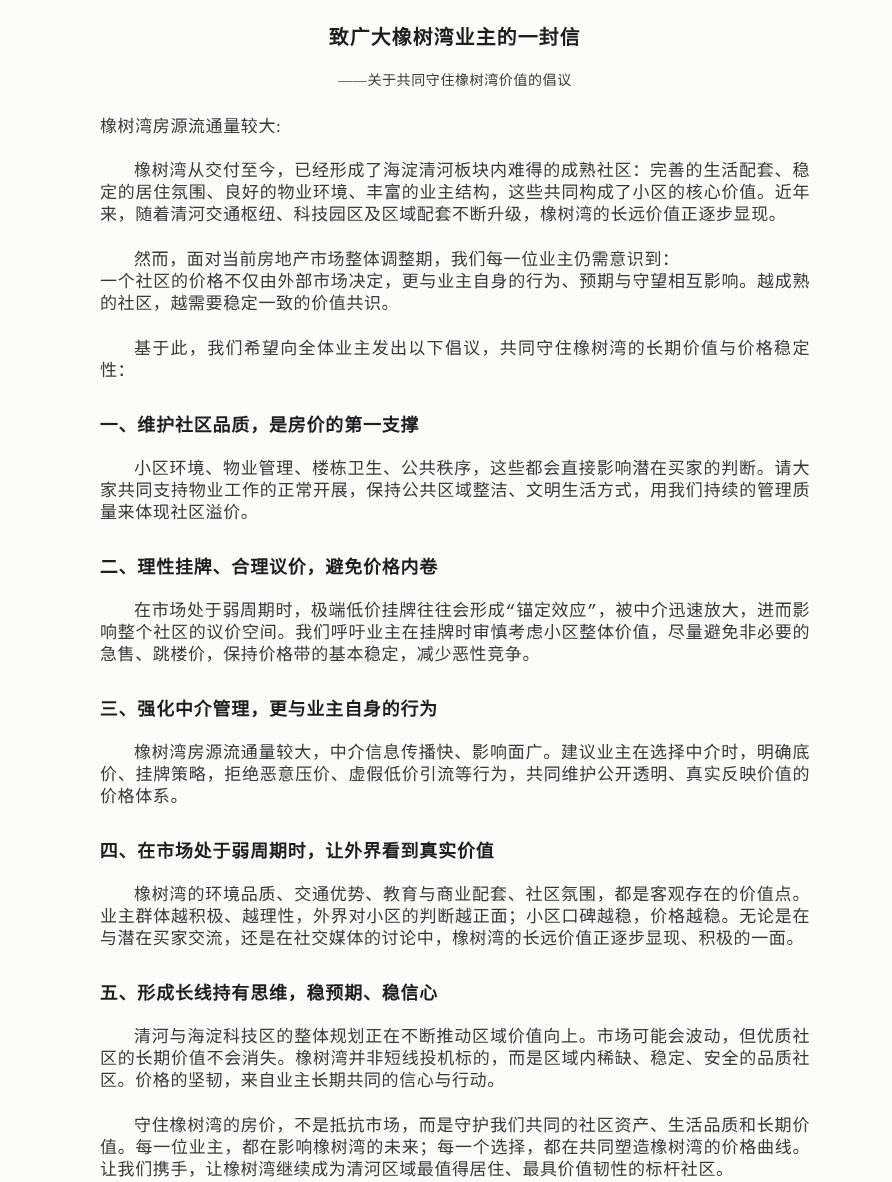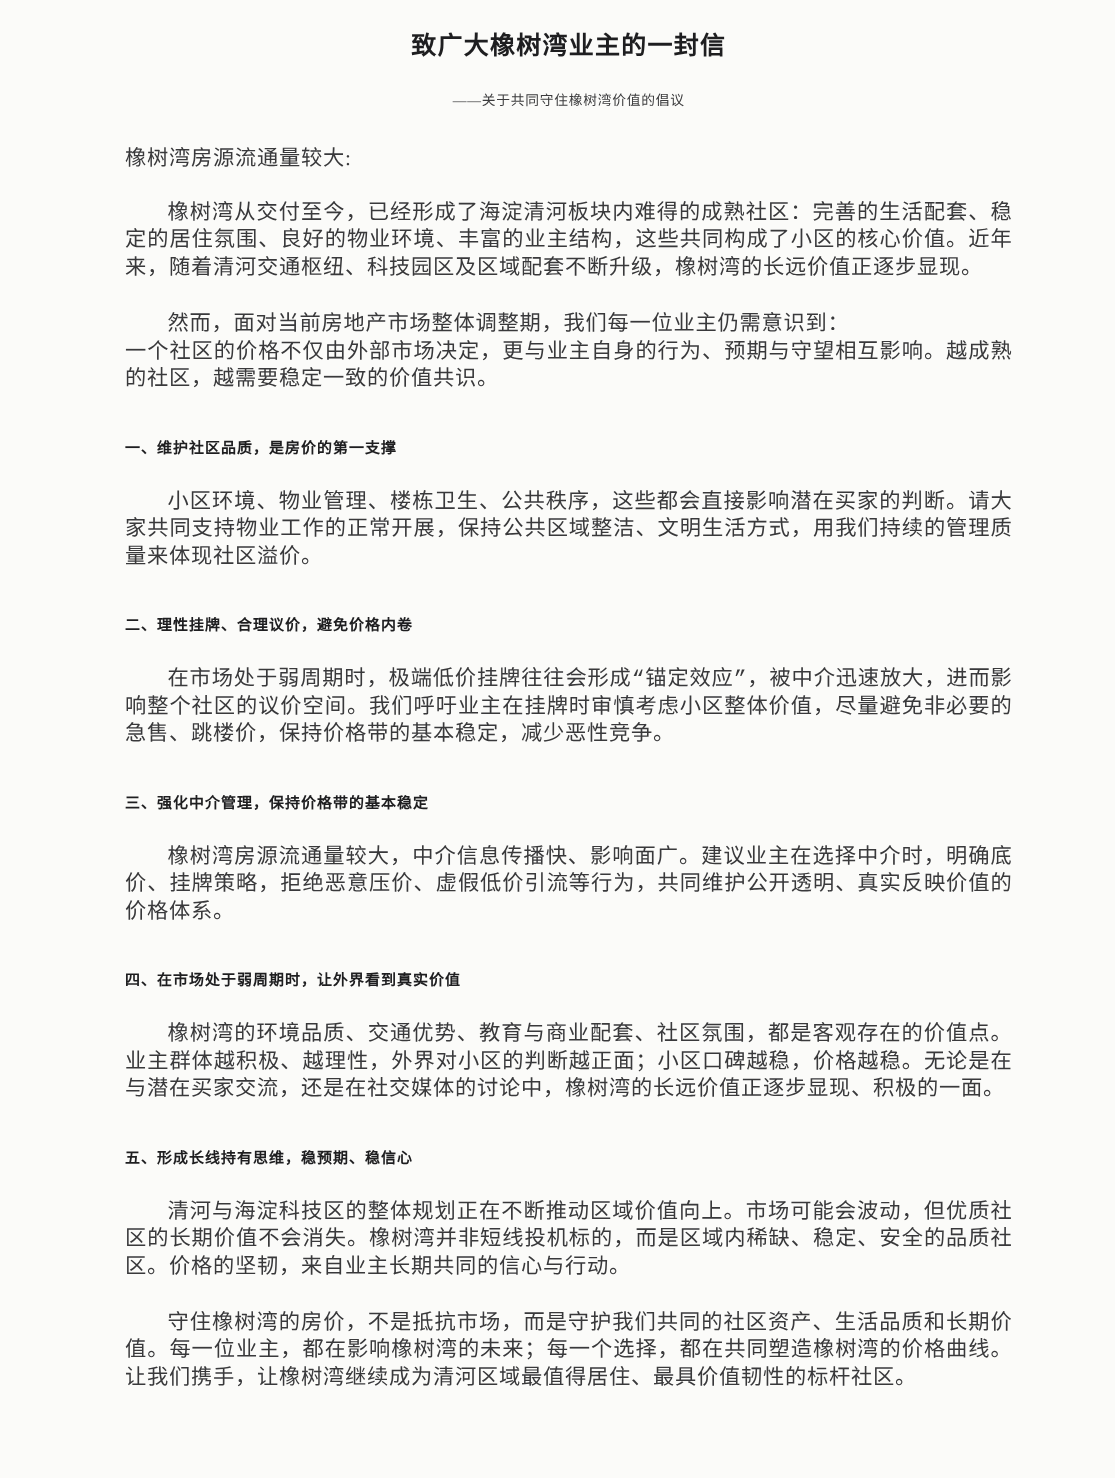--- a/index.html
+++ b/index.html
@@ -28,42 +28,42 @@
     font-family: "Liberation Sans", "DejaVu Sans", sans-serif;
     font-weight: 700;
     font-size: 20px;
     line-height: 26px;
     letter-spacing: 1px;
     color: #1e1e20;
   }
   .doc-subtitle {
     margin: 20px 0 0;
     text-align: center;
-    font-size: 11px;
+    font-size: 14px;
     line-height: 22px;
     color: #3b3b3d;
   }
   .salutation {
     margin: 24px 0 0;
     text-indent: 0;
   }
   .para {
     margin: 23px 0 0;
     text-indent: 2em;
     text-align: justify;
     font-family: Liberation Mono, monospace;
   }
   .para.prewrap {
     white-space: pre-wrap;
   }
   .section-heading {
     margin: 30px 0 0;
     font-family: "Liberation Sans", "DejaVu Sans", sans-serif;
     font-weight: 700;
-    font-size: 12px;
+    font-size: 18px;
     line-height: 24px;
     letter-spacing: 0.8px;
     color: #1e1e20;
   }
   .section-heading + .para {
     margin-top: 22px;
   }
 </style>
 </head>
 <body>
@@ -74,28 +74,29 @@
 
   <div class="doc-subtitle">——关于共同守住橡树湾价值的倡议</div>
 
   <p class="salutation">橡树湾房源流通量较大:</p>
 
   <p class="para">橡树湾从交付至今，已经形成了海淀清河板块内难得的成熟社区：完善的生活配套、稳定的居住氛围、良好的物业环境、丰富的业主结构，这些共同构成了小区的核心价值。近年来，随着清河交通枢纽、科技园区及区域配套不断升级，橡树湾的长远价值正逐步显现。</p>
 
   <p class="para prewrap">然而，面对当前房地产市场整体调整期，我们每一位业主仍需意识到：
 一个社区的价格不仅由外部市场决定，更与业主自身的行为、预期与守望相互影响。越成熟的社区，越需要稳定一致的价值共识。</p>
 
+  <p class="para">基于此，我们希望向全体业主发出以下倡议，共同守住橡树湾的长期价值与价格稳定性：</p>
 
   <h2 class="section-heading">一、维护社区品质，是房价的第一支撑</h2>
   <p class="para">小区环境、物业管理、楼栋卫生、公共秩序，这些都会直接影响潜在买家的判断。请大家共同支持物业工作的正常开展，保持公共区域整洁、文明生活方式，用我们持续的管理质量来体现社区溢价。</p>
 
   <h2 class="section-heading">二、理性挂牌、合理议价，避免价格内卷</h2>
   <p class="para">在市场处于弱周期时，极端低价挂牌往往会形成“锚定效应”，被中介迅速放大，进而影响整个社区的议价空间。我们呼吁业主在挂牌时审慎考虑小区整体价值，尽量避免非必要的急售、跳楼价，保持价格带的基本稳定，减少恶性竞争。</p>
 
-  <h2 class="section-heading">三、强化中介管理，保持价格带的基本稳定</h2>
+  <h2 class="section-heading">三、强化中介管理，更与业主自身的行为</h2>
   <p class="para">橡树湾房源流通量较大，中介信息传播快、影响面广。建议业主在选择中介时，明确底价、挂牌策略，拒绝恶意压价、虚假低价引流等行为，共同维护公开透明、真实反映价值的价格体系。</p>
 
   <h2 class="section-heading">四、在市场处于弱周期时，让外界看到真实价值</h2>
   <p class="para">橡树湾的环境品质、交通优势、教育与商业配套、社区氛围，都是客观存在的价值点。业主群体越积极、越理性，外界对小区的判断越正面；小区口碑越稳，价格越稳。无论是在与潜在买家交流，还是在社交媒体的讨论中，橡树湾的长远价值正逐步显现、积极的一面。</p>
 
   <h2 class="section-heading">五、形成长线持有思维，稳预期、稳信心</h2>
   <p class="para">清河与海淀科技区的整体规划正在不断推动区域价值向上。市场可能会波动，但优质社区的长期价值不会消失。橡树湾并非短线投机标的，而是区域内稀缺、稳定、安全的品质社区。价格的坚韧，来自业主长期共同的信心与行动。</p>
 
   <p class="para">守住橡树湾的房价，不是抵抗市场，而是守护我们共同的社区资产、生活品质和长期价值。每一位业主，都在影响橡树湾的未来；每一个选择，都在共同塑造橡树湾的价格曲线。让我们携手，让橡树湾继续成为清河区域最值得居住、最具价值韧性的标杆社区。</p>
 

